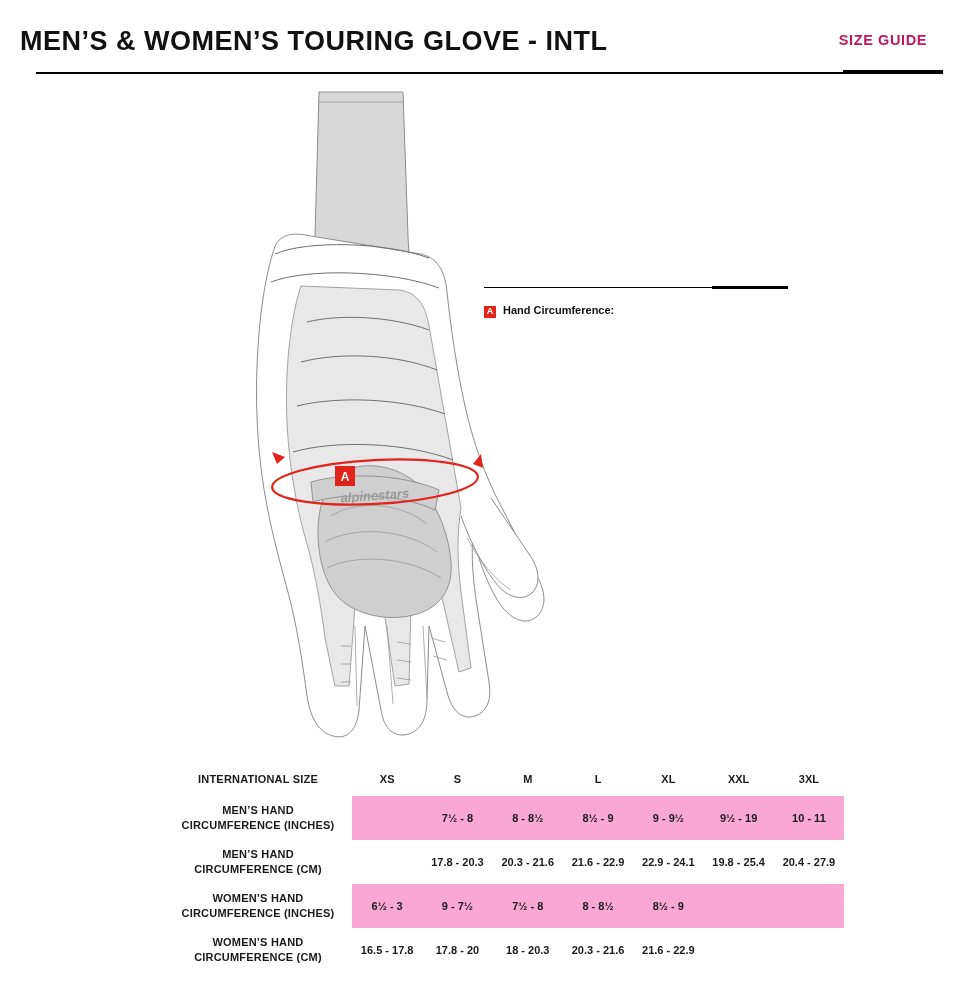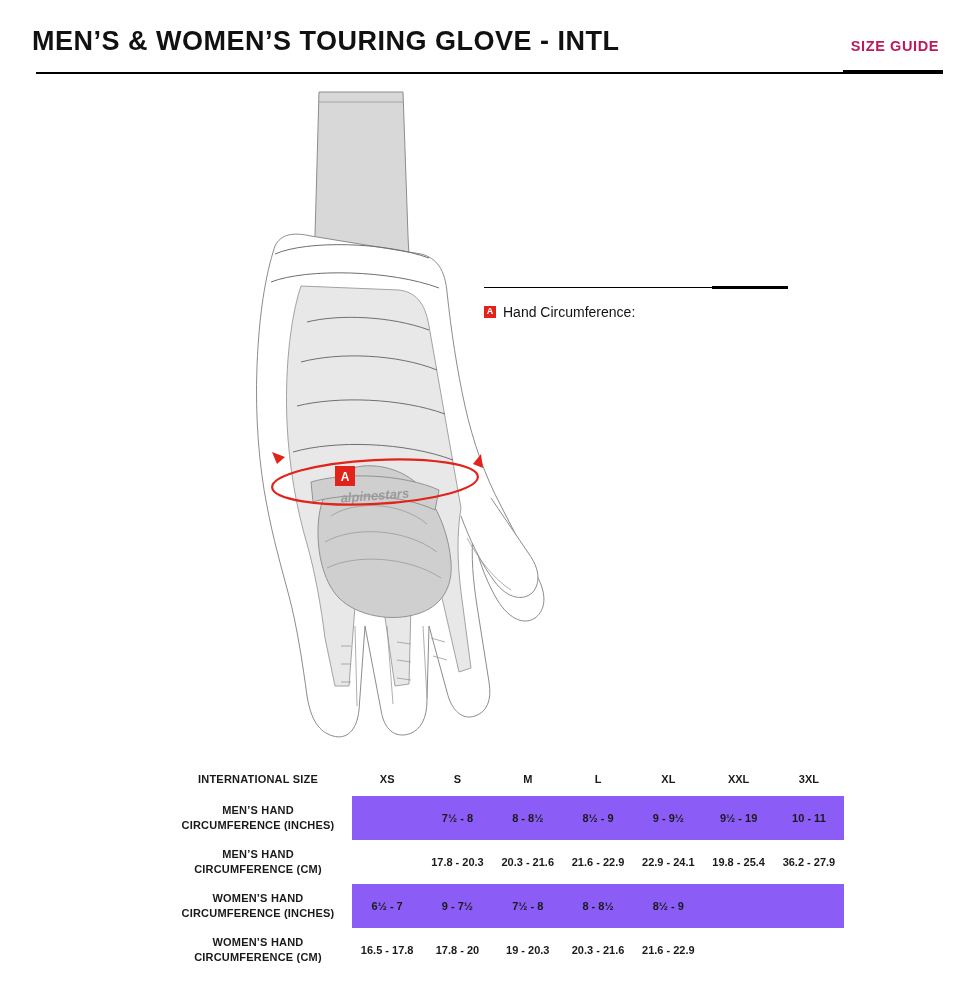--- a/index.html
+++ b/index.html
@@ -12,25 +12,25 @@
     height: 1000px;
     font-family: "Liberation Sans", sans-serif;
     color: #1a1a1a;
     position: relative;
     overflow: hidden;
   }
 
   
   .header {
     position: absolute;
-    left: 32px;
+    left: 20px;
     top: 28px;
     width: 907px;
     display: flex;
-    align-items: flex-end;
+    align-items: center;
     justify-content: space-between;
   }
   .header-title {
     font-size: 27px;
     font-weight: bold;
     letter-spacing: 0.5px;
     color: #111111;
     line-height: 1;
     white-space: nowrap;
   }
@@ -115,22 +115,22 @@
     font-weight: bold;
     line-height: 11px;
     width: 12px;
     height: 12px;
     text-align: center;
     flex: 0 0 auto;
     margin-top: 2px;
   }
   .howto-text-wrap { flex: 1 1 auto; }
   .howto-label {
-    font-size: 14px;
-    font-weight: normal;
+    font-size: 11px;
+    font-weight: bold;
     color: #111;
     margin-bottom: 2px;
     line-height: 1.25;
   }
   .howto-body {
     font-size: 11px;
     color: #1a1a1a;
     line-height: 1.45;
   }
 
@@ -161,21 +161,21 @@
   td.rowlabel, th.rowlabel {
     text-align: right;
     padding-right: 14px;
     font-size: 11px;
     font-weight: bold;
     letter-spacing: 0.2px;
     line-height: 1.35;
     color: #111;
   }
   tr.header-row td, tr.header-row th { height: 34px; }
-  tr.shaded td { background: #8b5cf6; }
+  tr.shaded td { background: #f9a8d4; }
   tr.shaded td.rowlabel { background: transparent; }
 </style>
 </head>
 <body>
 
 <div class="header">
   <div class="header-title">MEN’S &amp; WOMEN’S TOURING GLOVE - INTL</div>
   <div class="header-right">
     <div class="header-sizeguide">SIZE GUIDE</div>
   </div>
@@ -340,45 +340,45 @@
         <td class="rowlabel">
           <span>MEN’S HAND</span><br>
           <span>CIRCUMFERENCE (CM)</span>
         </td>
         <td></td>
         <td>17.8 - 20.3</td>
         <td>20.3 - 21.6</td>
         <td>21.6 - 22.9</td>
         <td>22.9 - 24.1</td>
         <td>19.8 - 25.4</td>
-        <td>36.2 - 27.9</td>
+        <td>20.4 - 27.9</td>
       </tr>
 
       <tr class="shaded">
         <td class="rowlabel">
           <span>WOMEN’S HAND</span><br>
           <span>CIRCUMFERENCE (INCHES)</span>
         </td>
-        <td>6½ - 7</td>
+        <td>6½ - 3</td>
         <td>9 - 7½</td>
         <td>7½ - 8</td>
         <td>8 - 8½</td>
         <td>8½ - 9</td>
         <td></td>
         <td></td>
       </tr>
 
       <tr>
         <td class="rowlabel">
           <span>WOMEN’S HAND</span><br>
           <span>CIRCUMFERENCE (CM)</span>
         </td>
         <td>16.5 - 17.8</td>
         <td>17.8 - 20</td>
-        <td>19 - 20.3</td>
+        <td>18 - 20.3</td>
         <td>20.3 - 21.6</td>
         <td>21.6 - 22.9</td>
         <td></td>
         <td></td>
       </tr>
     </tbody>
   </table>
 </div>
 
 </body></html>

